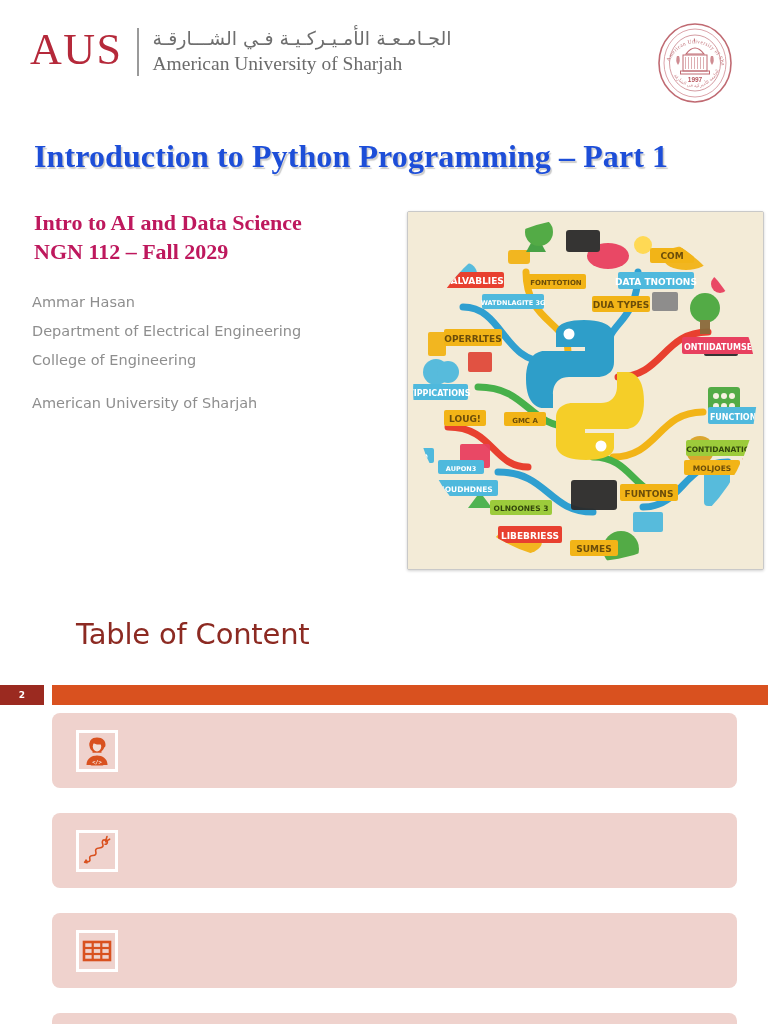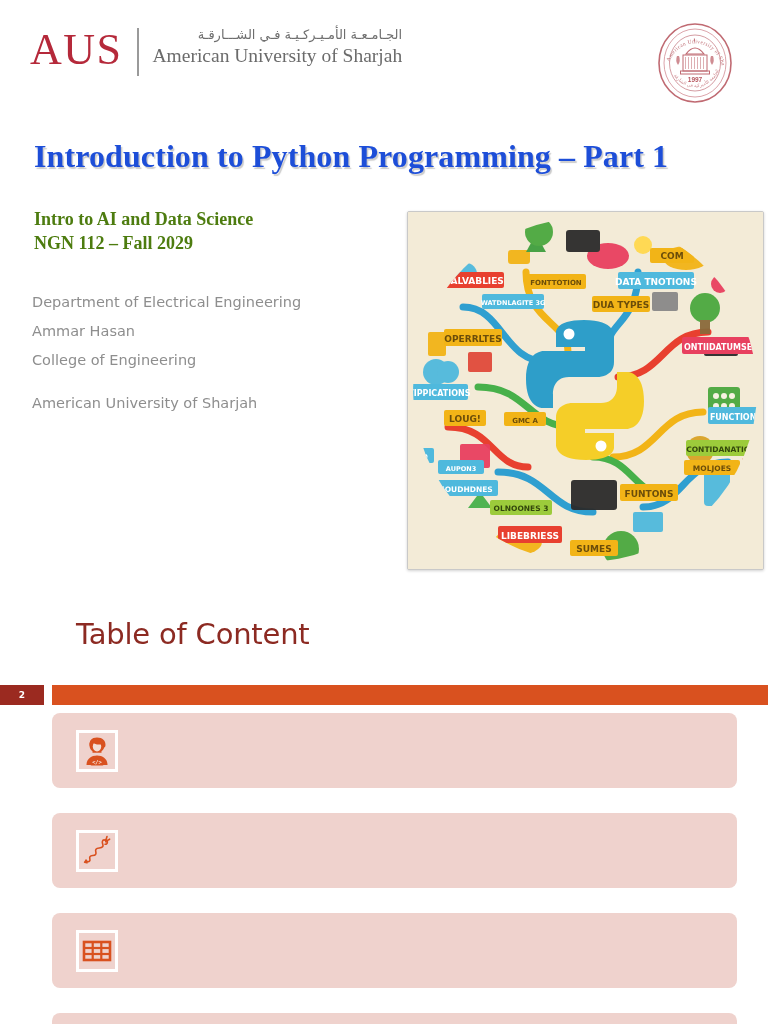--- a/index.html
+++ b/index.html
@@ -48,21 +48,21 @@
     flex: none;
   }
   .brand-names {
     display: flex;
     flex-direction: column;
     justify-content: flex-start;
     padding-top: 1px;
   }
   .brand-arabic {
     font-family: "DejaVu Sans", sans-serif;
-    font-size: 13px;
+    font-size: 19px;
     color: #6e6e6e;
     direction: rtl;
     line-height: 1.25;
     letter-spacing: 0.5px;
     white-space: nowrap;
   }
   .brand-english {
     font-family: "Liberation Serif", serif;
     font-size: 19.5px;
     color: #6b6b6b;
@@ -90,23 +90,23 @@
     letter-spacing: 0.1px;
     text-shadow: 1.5px 1.5px 1px rgba(140,140,140,0.45);
     white-space: nowrap;
   }
 
   
   .course-block {
     position: absolute;
     left: 34px; top: 208px;
     font-family: "Liberation Serif", serif;
-    font-size: 18px;
+    font-size: 22px;
     font-weight: 700;
-    color: #4d7c0f;
+    color: #be185d;
     line-height: 1.32;
   }
 
   
   .author-block {
     position: absolute;
     left: 32px; top: 288px;
     font-family: "DejaVu Sans", sans-serif;
     font-size: 14.5px;
     color: #8e8e8e;
@@ -245,22 +245,22 @@
   </div>
 
   <div class="deck-title">Introduction to Python Programming – Part 1</div>
 
   <div class="course-block">
     <div>Intro to AI and Data Science</div>
     <div>NGN 112 – Fall 2029</div>
   </div>
 
   <div class="author-block">
+    <div>Ammar Hasan</div>
     <div>Department of Electrical Engineering</div>
-    <div>Ammar Hasan</div>
     <div>College of Engineering</div>
     <div class="spacer-line"></div>
     <div>American University of Sharjah</div>
   </div>
 
   <div class="illustration-frame">
     <svg width="355" height="357" viewBox="0 0 355 357">
       <rect width="355" height="357" fill="#f3ebd7"></rect>
       <defs>
         <clipPath id="circClip">

